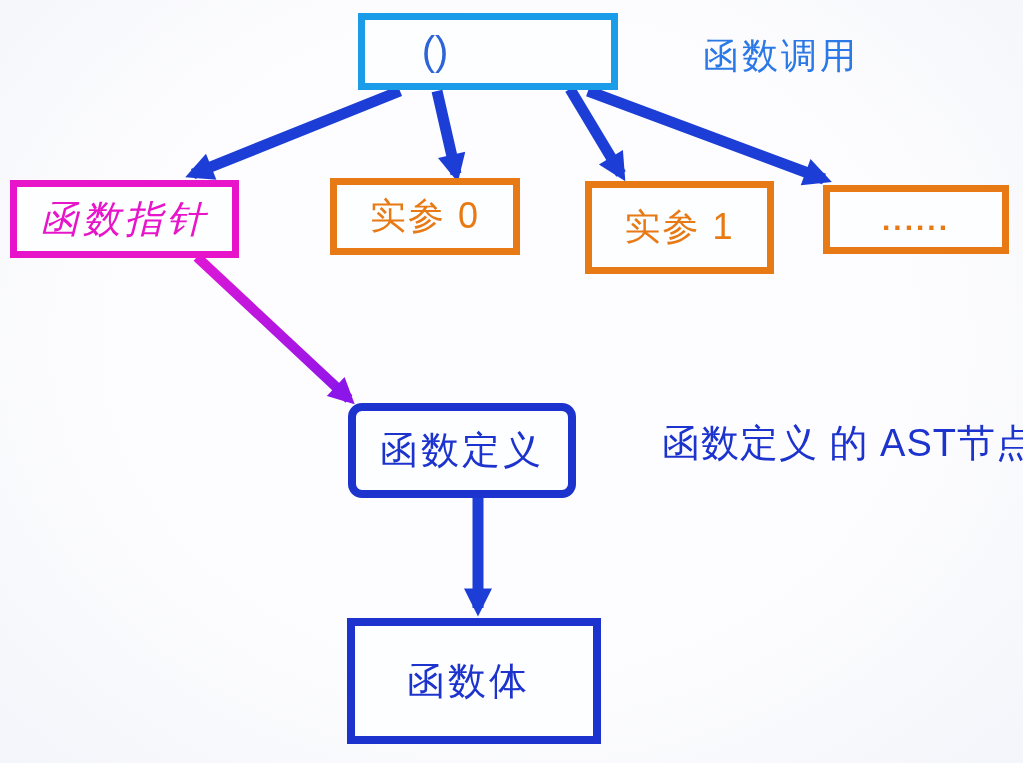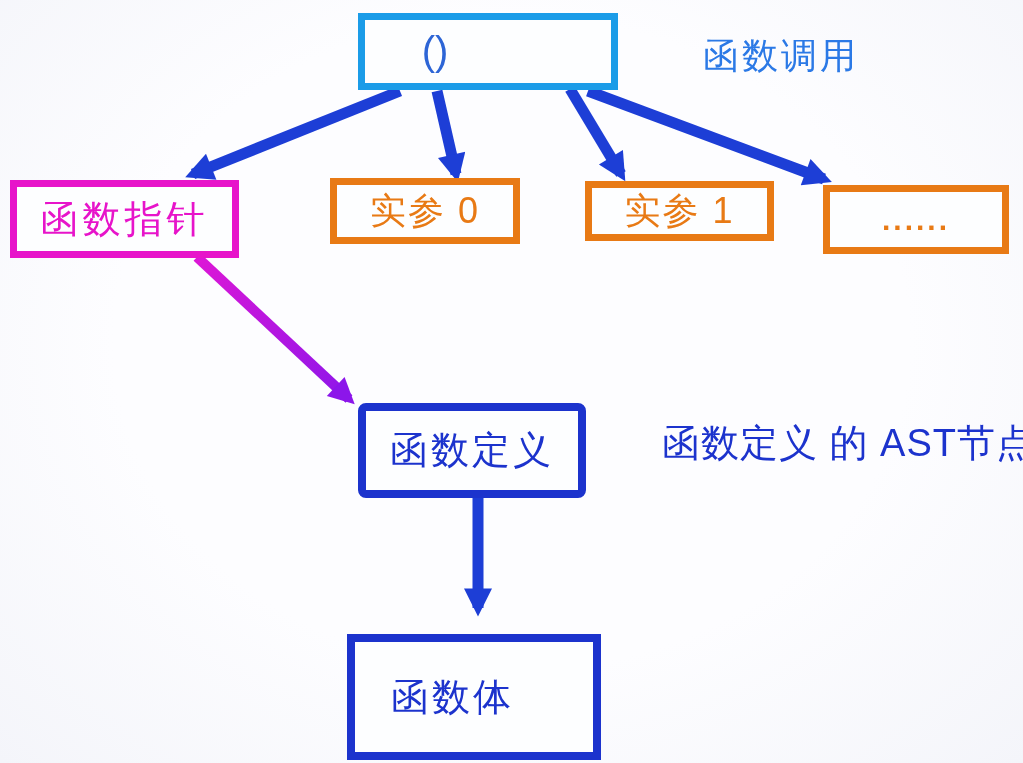--- a/index.html
+++ b/index.html
@@ -44,46 +44,46 @@
   .call-node {
     left:358px; top:13px; width:260px; height:77px;
     border:7px solid var(--cyan-border);
     color:var(--paren-blue);
     font-size:40px; padding-right:106px; font-weight:500;
   }
   .pointer-node {
     left:10px; top:180px; width:229px; height:78px;
     border:7px solid var(--magenta);
     color:var(--magenta);
-    font-size:38px; letter-spacing:4px;
+    font-size:38px; letter-spacing:4px;font-style:italic;
   }
   .arg-node {
     border:7px solid var(--orange);
     color:var(--orange);
     font-size:36px; letter-spacing:2px;
   }
-  .arg0-node { left:330px; top:178px; width:190px; height:66px; }
-  .arg1-node { left:585px; top:181px; width:189px; height:60px; }
+  .arg0-node { left:330px; top:178px; width:190px; height:77px; }
+  .arg1-node { left:585px; top:181px; width:189px; height:93px; }
   .more-node {
     left:823px; top:185px; width:186px; height:69px;
     font-size:30px; font-weight:bold; letter-spacing:3px;
   }
   .definition-node {
-    left:358px; top:403px; width:228px; height:95px;
-    border:8px solid var(--deep-blue); border-radius:8px;
+    left:348px; top:403px; width:228px; height:95px;
+    border:8px solid var(--deep-blue); border-radius:14px;
     color:var(--deep-blue);
     font-size:38px; letter-spacing:3px;
   }
   .body-node {
     left:347px; top:618px; width:254px; height:126px;
     border:8px solid var(--deep-blue);
     color:var(--deep-blue);
     font-size:38px; letter-spacing:3px;
     flex-direction:column; align-items:flex-start; justify-content:center;
-    padding-left:36px; line-height:1.32;margin-top:16px;
+    padding-left:52px; line-height:1.32;
   }
   .annotation {
     position:absolute; white-space:nowrap;
   }
   .call-annotation {
     left:703px; top:32px;
     color:var(--call-label-blue);
     font-size:36px; letter-spacing:3px;
   }
   .ast-annotation {

